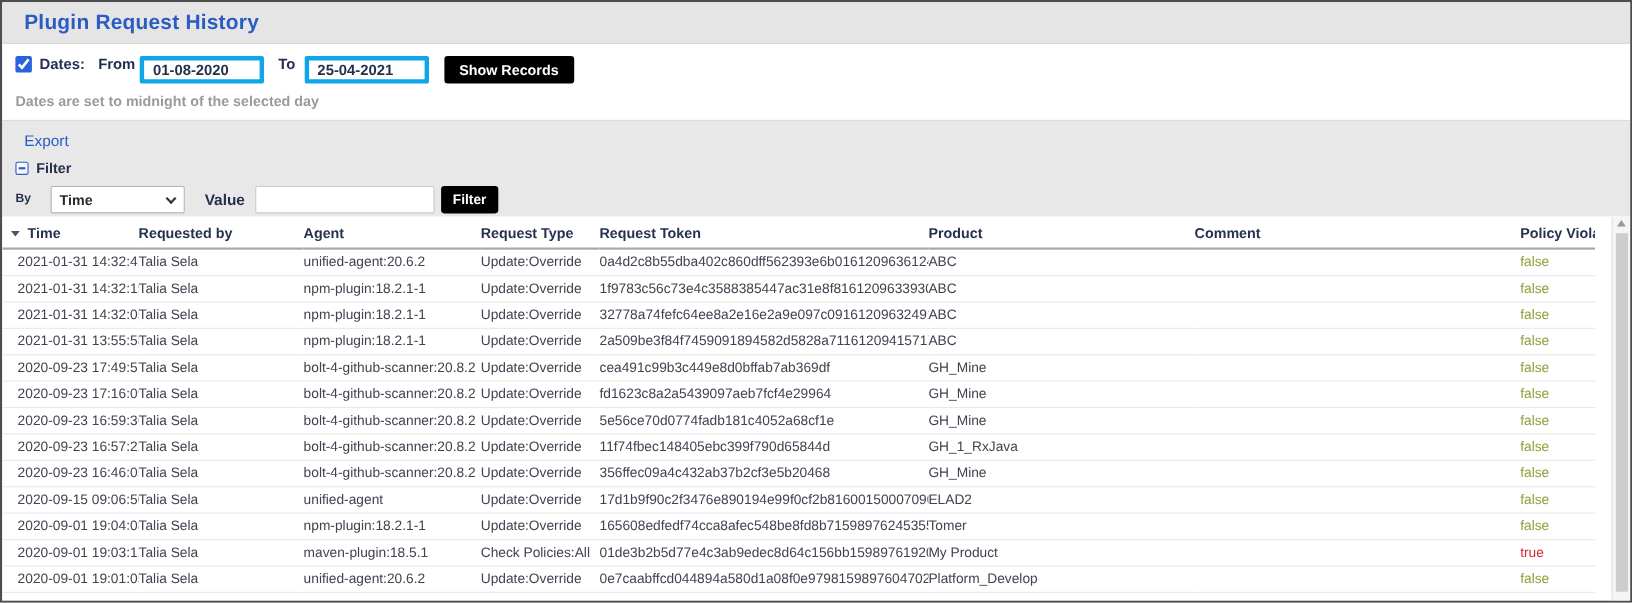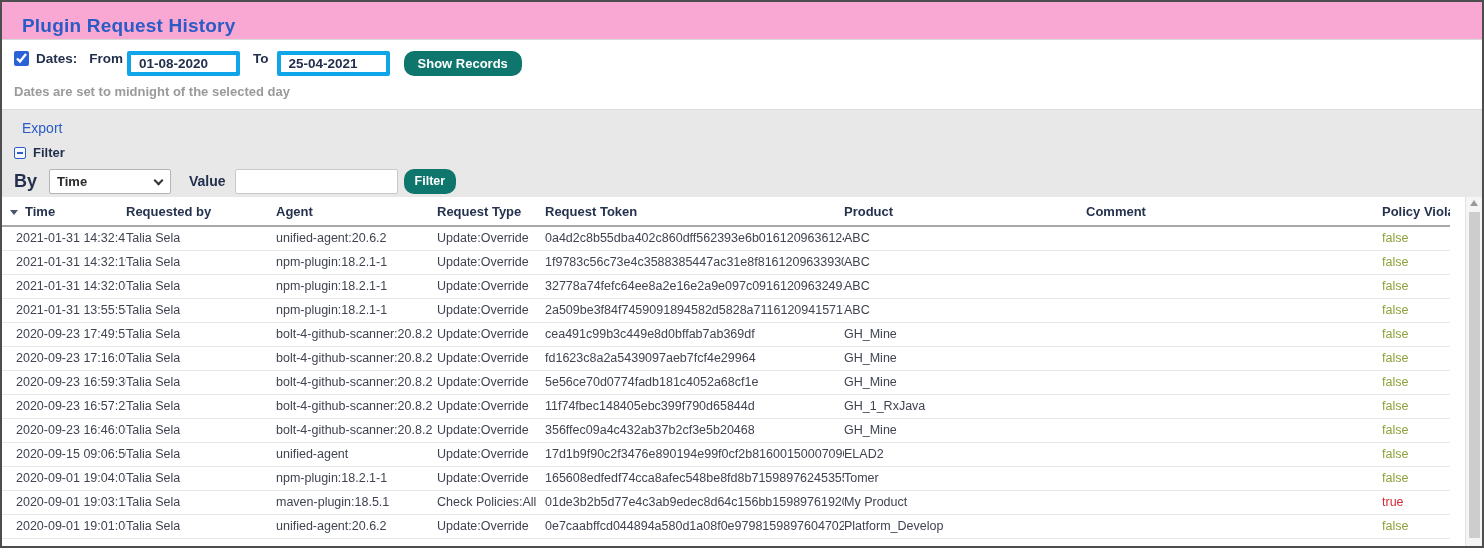--- a/index.html
+++ b/index.html
@@ -12,24 +12,24 @@
     width: 1484px; height: 548px;
     border: 2px solid #4d4d4d;
     background: #fff;
     display: flex; flex-direction: column;
     overflow: hidden;
   }
 
   
   .page-header {
     height: 38px; flex: 0 0 38px;
-    display: flex; align-items: flex-end;
-    padding: 2px 20px;
+    display: flex; align-items: flex-start;
+    padding: 8px 20px;
     border-bottom: 1px solid #d9d9d9;
-    background: #f9a8d4;
+    background: #e5e5e5;
   }
   .page-title {
     color: #2b5cc5; font-size: 19px; font-weight: bold; letter-spacing: .2px;
   }
 
   
   .dates-section { flex: 0 0 69px; padding: 11px 12px 0 12px; background: #fff; }
   .dates-row { display: flex; align-items: flex-start; height: 26px; }
   .dates-checkbox {
     width: 15px; height: 15px; accent-color: #2a62d8; margin-right: 7px; cursor: pointer;
@@ -39,21 +39,21 @@
   .from-label { margin-right: 4px; }
   .to-label { margin: 0 8px 5px 13px; }
   .date-input {
     width: 113px; height: 25px;
     border: 4px solid #0ea5e9; border-radius: 2px;
     padding: 0 8px;
     font-family: inherit; font-size: 13.5px; font-weight: 600; color: #23304d;
     outline: none;
   }
   .btn {
-    background: #0f766e; color: #fff; border: none; border-radius: 10px;
+    background: #000000; color: #fff; border: none; border-radius: 3px;
     font-family: inherit; font-weight: bold; cursor: pointer;
   }
   .show-records-btn { height: 25px; padding: 0 14px; font-size: 13px; margin-left: 14px; }
   .dates-hint { margin-top: 7px; color: #9a9a9a; font-size: 13px; font-weight: 600; }
 
   
   .panel-head-area {
     flex: 0 0 88px; background: #e8e8e8;
     padding: 10px 12px 0 12px;
     border-top: 1px solid #dcdcdc;
@@ -63,21 +63,21 @@
   .export-link { color: #2b5cc5; font-size: 14px; text-decoration: none; cursor: pointer; }
   .filter-toggle-row { display: flex; align-items: center; margin-top: 9px; height: 15px; }
   .collapse-box {
     width: 12px; height: 12px; border: 1px solid #2e5dc8; border-radius: 2px;
     display: inline-flex; align-items: center; justify-content: center;
     margin-right: 7px; cursor: pointer; background: #f6f8fd;
   }
   .collapse-box .minus { width: 6px; height: 2px; background: #2e5dc8; }
   .filter-label { color: #23304d; font-size: 13px; font-weight: bold; }
   .filter-controls-row { display: flex; align-items: center; margin-top: 8px; height: 26px; }
-  .by-label { margin-right: 12px; font-size: 18px; }
+  .by-label { margin-right: 18px; font-size: 11px; }
   .select-wrap { position: relative; margin-right: 18px; }
   .by-select {
     width: 122px; height: 25px;
     border: 1px solid #b5b5b5; border-radius: 2px; background: #fff;
     font-family: inherit; font-size: 13px; font-weight: 600; color: #2b2b2b;
     padding: 0 22px 0 7px;
     appearance: none; -webkit-appearance: none; outline: none; cursor: pointer;
   }
   .select-chevron {
     position: absolute; right: 9px; top: 8px;

